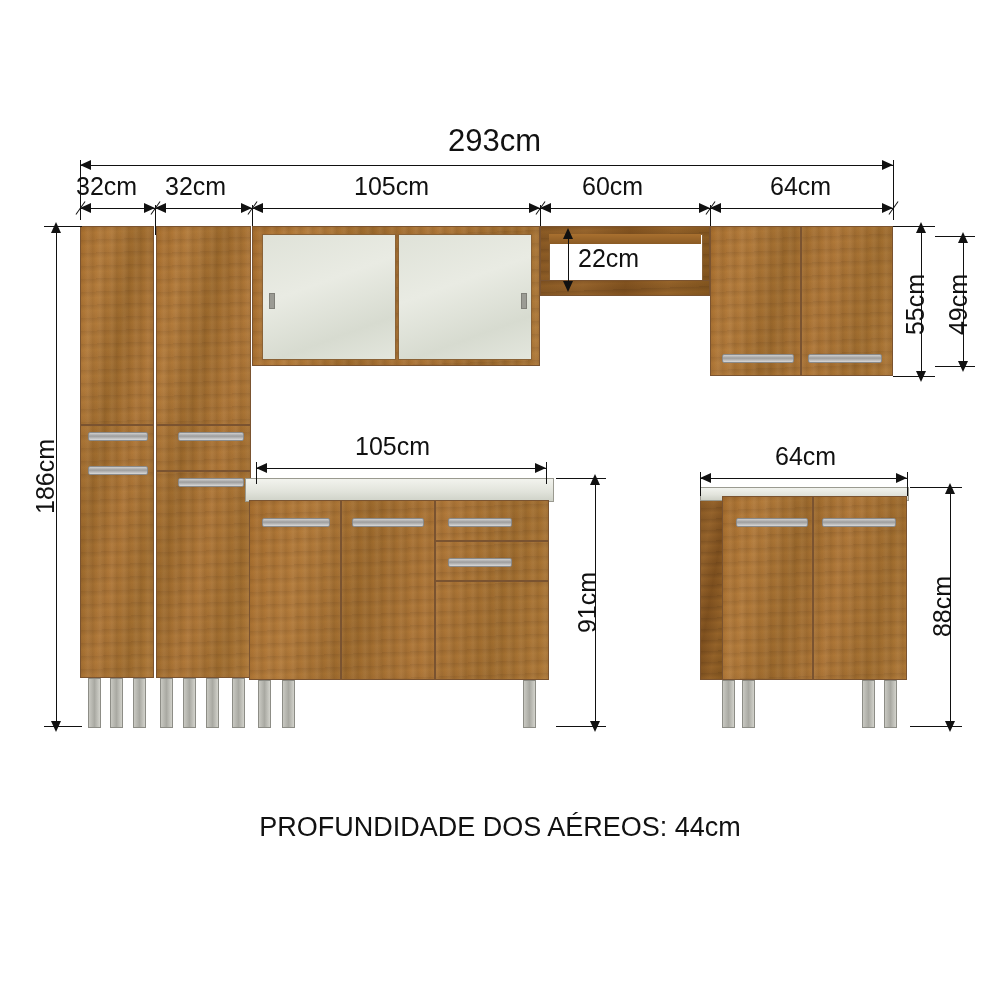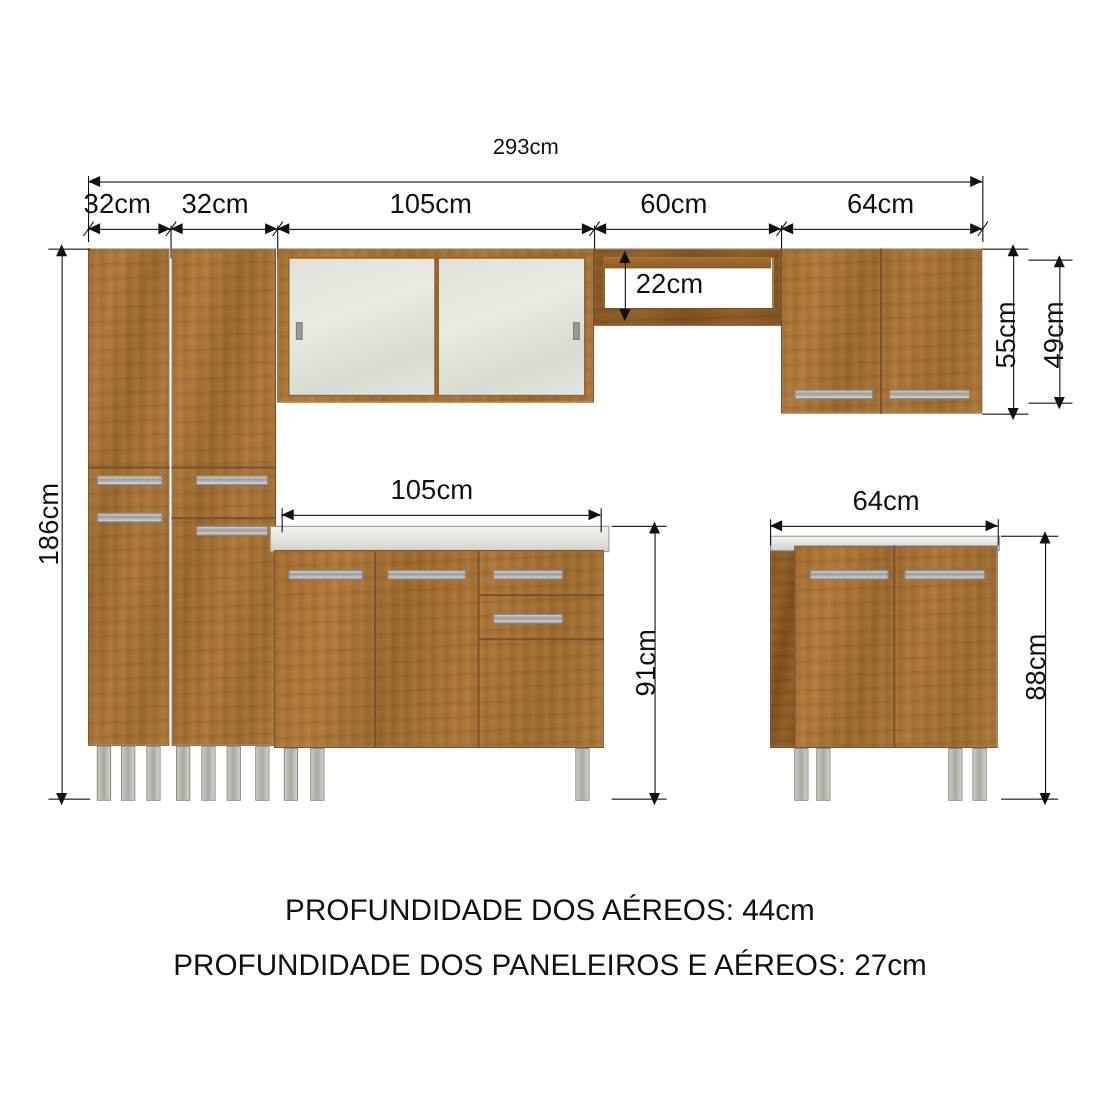--- a/index.html
+++ b/index.html
@@ -80,21 +80,21 @@
   .caption{
     position:absolute;left:0;width:1000px;text-align:center;
     font-size:27px;color:#111;
   }
 </style>
 </head>
 <body>
 
 <div class="stage">
 
-  <div class="dim" style="left:448px;top:123px;font-size:20px;text-align:right;">293cm</div>
+  <div class="dim" style="left:448px;top:123px;font-size:31px;text-align:right;">293cm</div>
 
   <div class="hline" style="left:80px;top:165px;width:813px;"></div>
   <div class="arrow left" style="left:80px;top:160px;"></div>
   <div class="arrow right" style="left:882px;top:160px;"></div>
 
   <div class="ext" style="left:80px;top:160px;height:60px;"></div>
   <div class="ext" style="left:893px;top:160px;height:60px;"></div>
 
   <div class="hline" style="left:80px;top:208px;width:813px;"></div>
 
@@ -239,15 +239,14 @@
   <div class="ext" style="left:907px;top:472px;height:24px;"></div>
 
   <div class="vline" style="left:950px;top:487px;height:239px;"></div>
   <div class="arrow up" style="left:945px;top:483px;"></div>
   <div class="arrow down" style="left:945px;top:721px;"></div>
   <div class="exth" style="left:910px;top:487px;width:52px;"></div>
   <div class="exth" style="left:910px;top:726px;width:52px;"></div>
   <div class="dim rot90" style="left:912px;top:592px;">88cm</div>
 
   <div class="caption" style="top:812px;">PROFUNDIDADE DOS AÉREOS: 44cm</div>
-  <div class="caption" style="top:862px;">PROFUNDIDADE DOS PANELEIROS E AÉREOS: 27cm</div>
 
 </div>
 
 </body></html>

